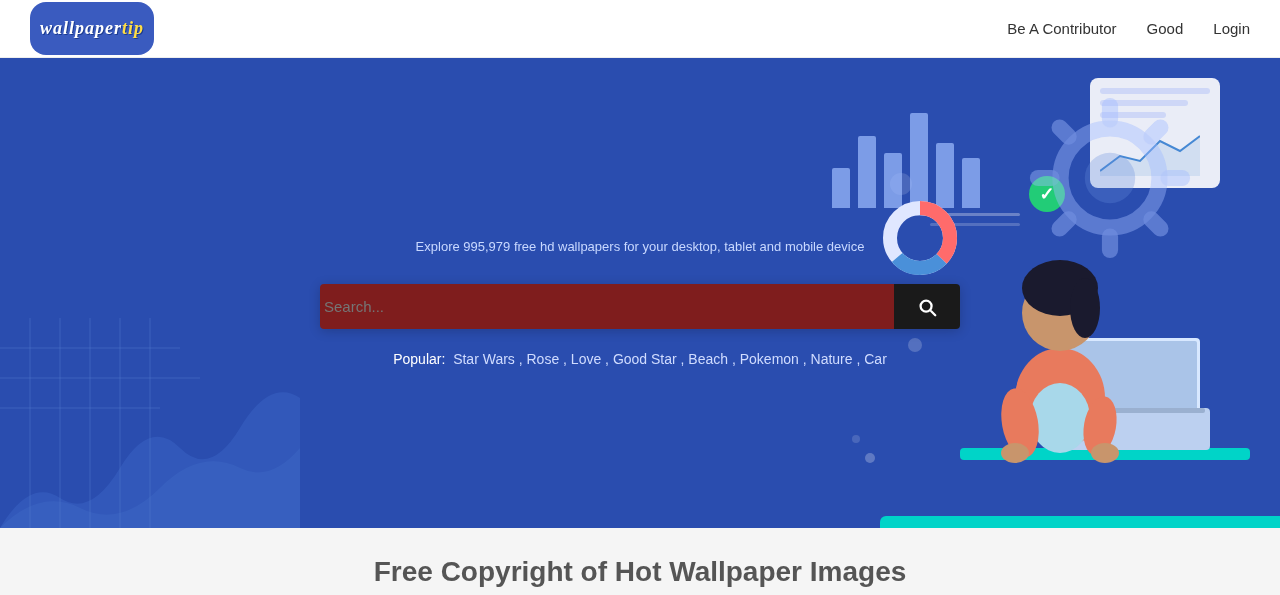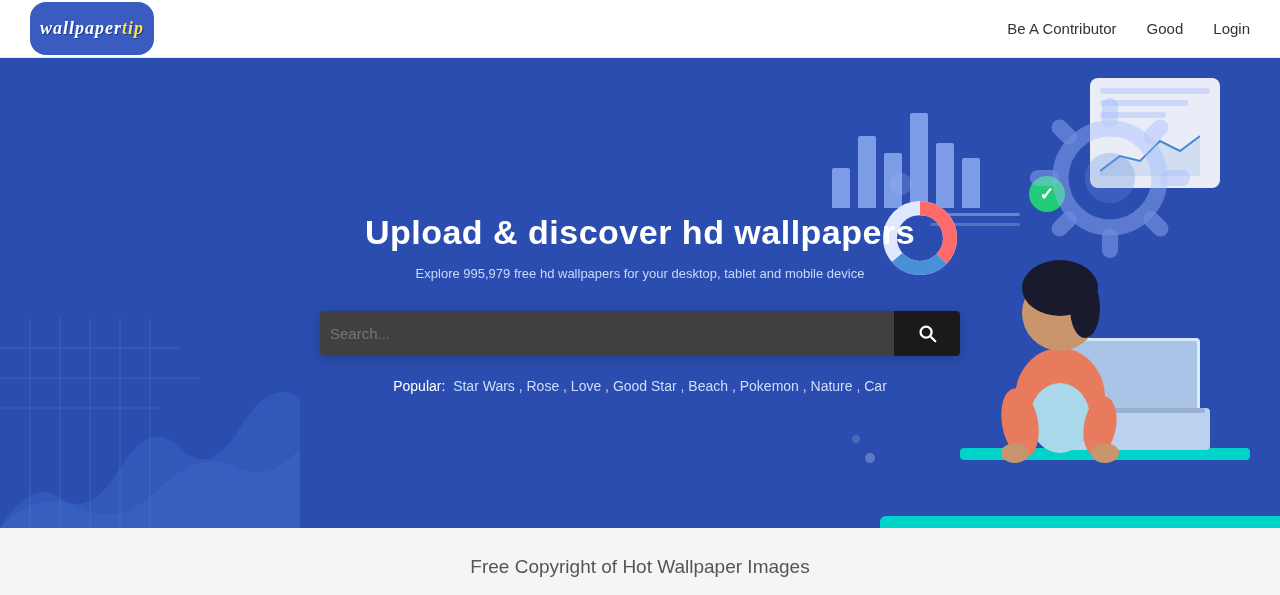--- a/index.html
+++ b/index.html
@@ -99,25 +99,25 @@
       display: flex;
       width: 640px;
       margin: 0 auto 22px;
       border-radius: 4px;
       overflow: hidden;
       box-shadow: 0 2px 12px rgba(0,0,0,0.2);
     }
 
     .search-input {
       flex: 1;
-      padding: 14px 10px;
+      padding: 14px 4px;
       font-size: 15px;
       border: none;
       outline: none;
-      background: #404040;
+      background: #7f1d1d;
       color: #aaa;
     }
 
     .search-button {
       background: #1a1a1a;
       border: none;
       padding: 0 22px;
       cursor: pointer;
       display: flex;
       align-items: center;
@@ -237,23 +237,23 @@
     }
 
     
     .footer-section {
       background: #f5f5f5;
       padding: 28px 0;
       text-align: center;
     }
 
     .footer-title {
-      font-size: 19px;
+      font-size: 28px;
       color: #555;
-      font-weight: 400;
+      font-weight: 700;
     }
 
     
     .wave-svg {
       position: absolute;
       bottom: 0;
       left: 0;
       width: 300px;
       height: 210px;
       opacity: 0.35;
@@ -386,21 +386,20 @@
     <ellipse cx="85" cy="295" rx="14" ry="10" fill="#c8956c"></ellipse>
     <ellipse cx="175" cy="295" rx="14" ry="10" fill="#c8956c"></ellipse>
   </svg>
 
   <div class="shelf"></div>
 
   <div class="dot-deco" style="width:10px;height:10px;right:405px;bottom:65px;"></div>
   <div class="dot-deco" style="width:8px;height:8px;right:420px;bottom:85px;background:rgba(255,255,255,0.15);"></div>
 
   <div class="hero-content">
-    <h1 class="hero-title">Upload &amp; discover hd wallpapers</h1>
     <p class="hero-subtitle">Explore 995,979 free hd wallpapers for your desktop, tablet and mobile device</p>
 
     <div class="search-bar">
       <input class="search-input" type="text" placeholder="Search..." style="">
       <button class="search-button">
         <svg class="search-icon-svg" viewBox="0 0 24 24" xmlns="http://www.w3.org/2000/svg">
           <path d="M21 21l-4.35-4.35M17 11A6 6 0 1 1 5 11a6 6 0 0 1 12 0z" stroke="#fff" stroke-width="2.5" stroke-linecap="round" fill="none"></path>
         </svg>
       </button>
     </div>

